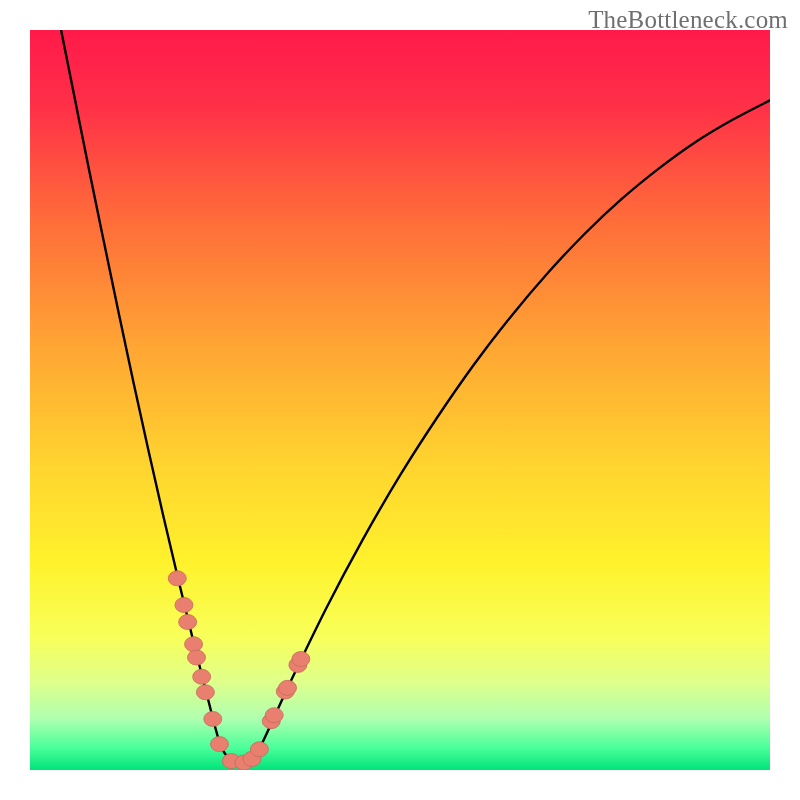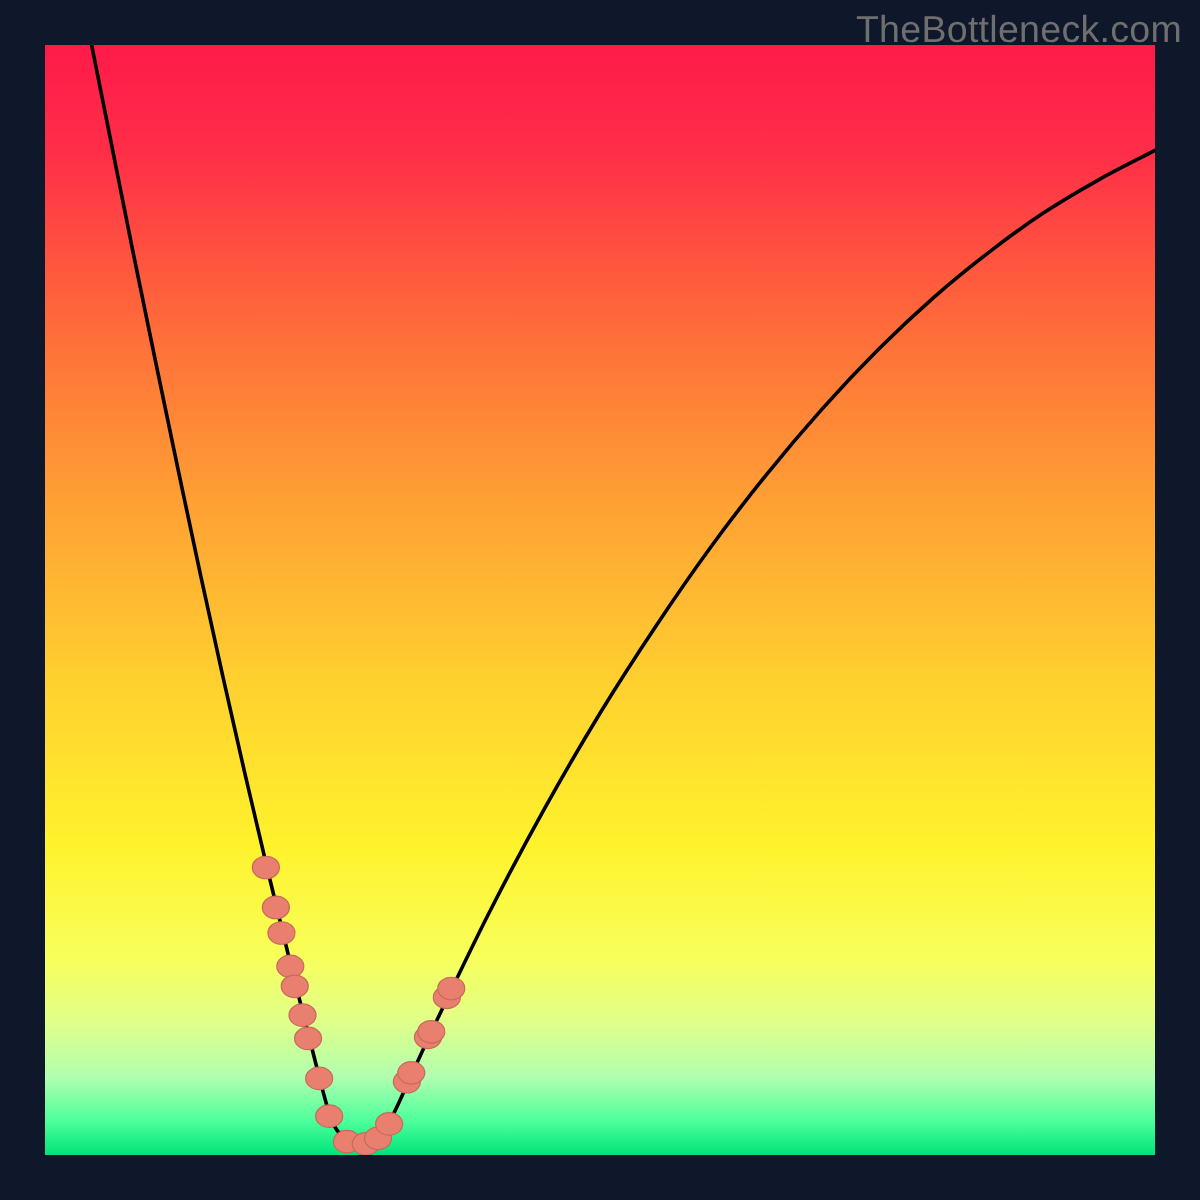--- a/index.html
+++ b/index.html
@@ -10,21 +10,22 @@
     overflow: hidden;
     background: #000;
     font-family: Arial, Helvetica, sans-serif;
   }
   .frame {
     position: absolute;
     left: 0;
     top: 0;
     width: 800px;
     height: 800px;
-    background: #0f172a;
+    background: #ffffff;
+    font-family: Liberation Serif, serif;
   }
   .plot-area {
     position: absolute;
     left: 30px;
     top: 30px;
     width: 740px;
     height: 740px;
     overflow: hidden;
   }
   .gradient {

